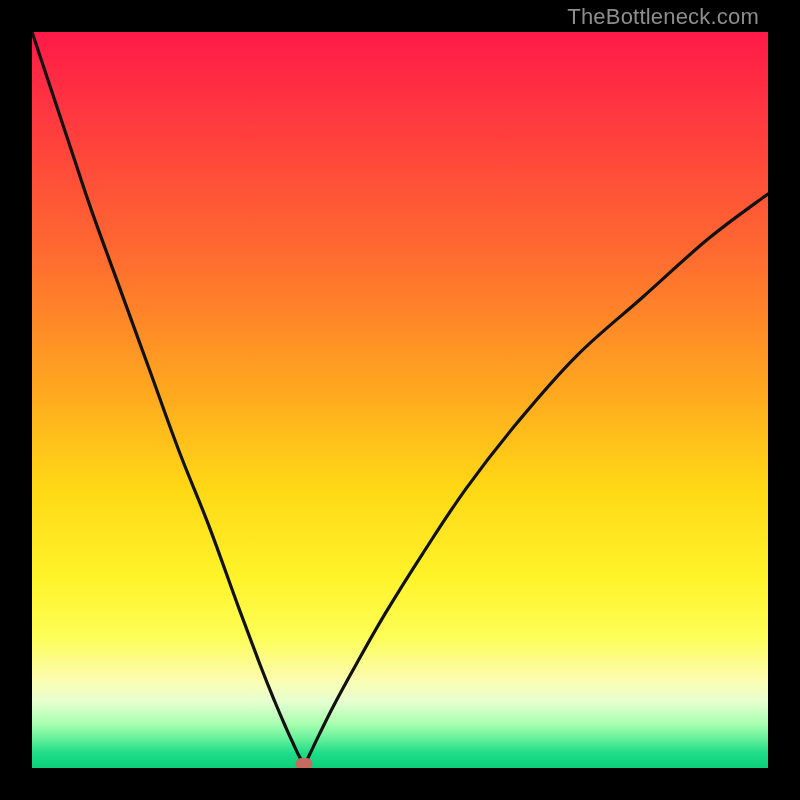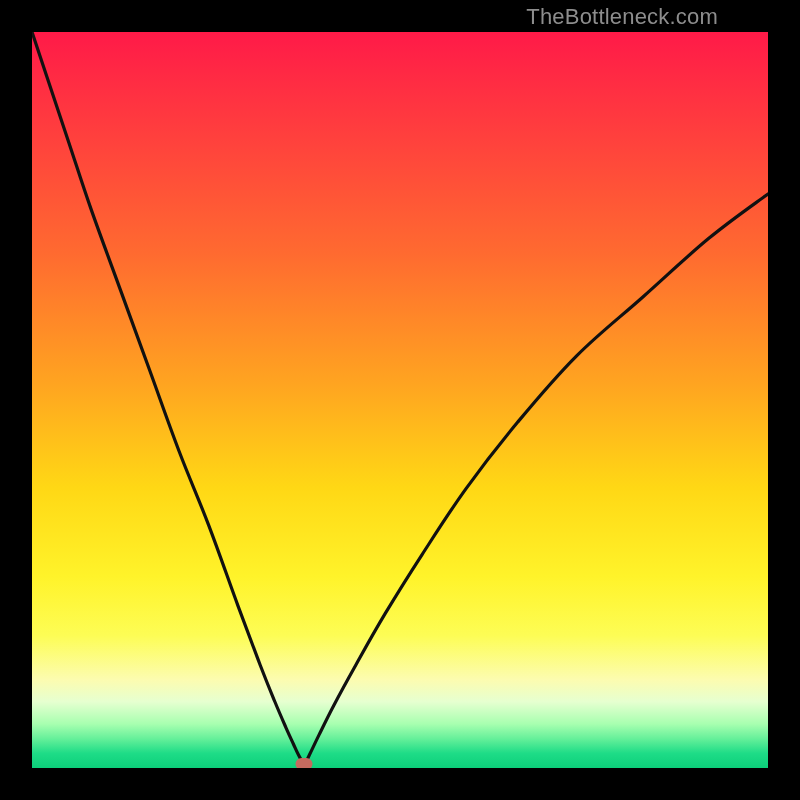--- a/index.html
+++ b/index.html
@@ -11,20 +11,21 @@
     overflow: hidden;
     font-family: Arial, Helvetica, sans-serif;
   }
   .frame {
     position: absolute;
     left: 0;
     top: 0;
     width: 728px;
     height: 800px;
     background: #000;
+    padding-left: 41px;
   }
   .plot {
     position: absolute;
     left: 32px;
     top: 32px;
     width: 736px;
     height: 736px;
     overflow: hidden;
   }
   .gradient {

